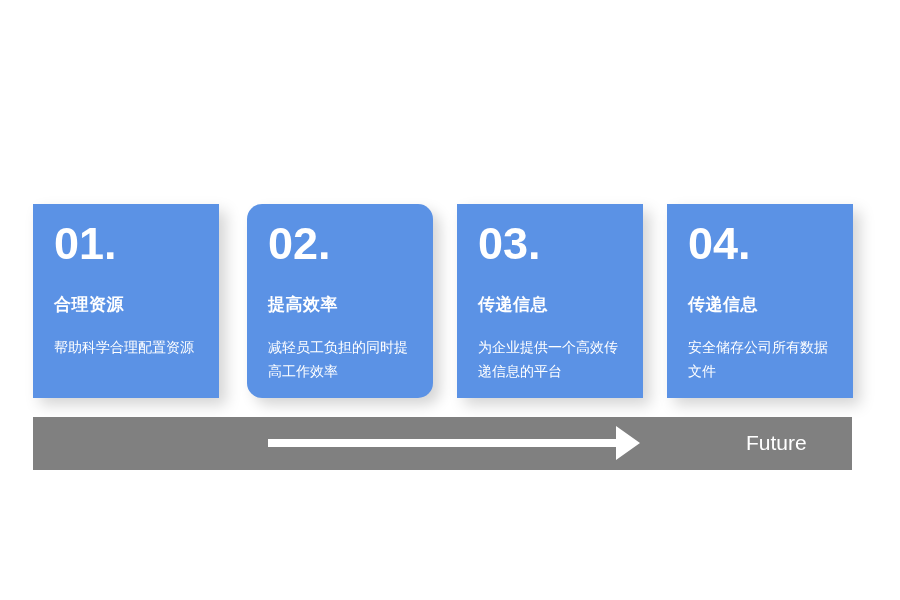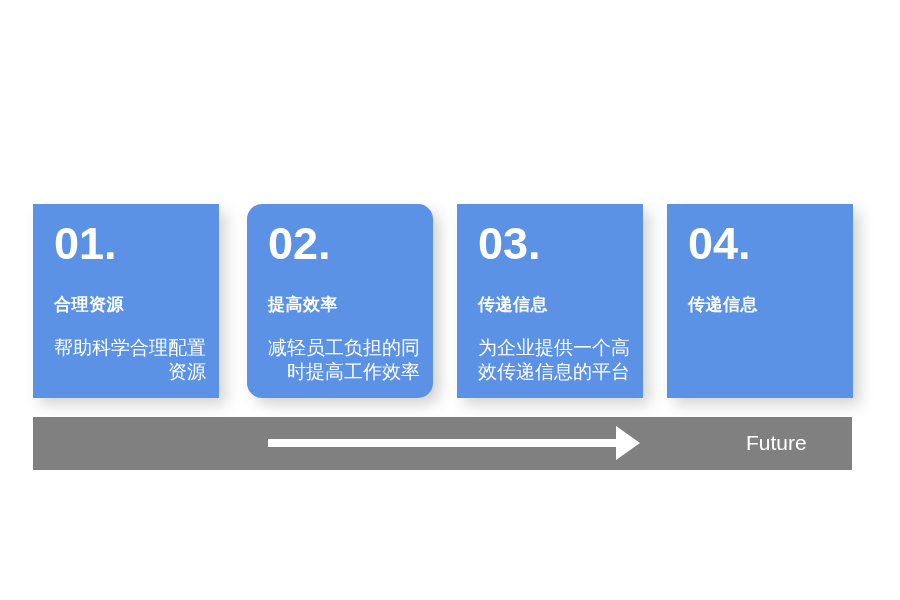--- a/index.html
+++ b/index.html
@@ -69,27 +69,26 @@
     line-height: 22px;
     letter-spacing: 0.5px;
     font-family: "DejaVu Sans", "Liberation Sans", sans-serif;
   }
 
   .card-desc {
     position: absolute;
     left: 21px;
     top: 131px;
     width: 152px;
-    font-size: 19px;
+    font-size: 14px;
     font-weight: normal;
     color: #ffffff;
     line-height: 24px;
     letter-spacing: 0px;
     font-family: "DejaVu Sans", "Liberation Sans", sans-serif;
-    text-align: right;
   }
 
   
   #timeline {
     position: absolute;
     left: 33px;
     top: 417px;
     width: 819px;
     height: 53px;
     background: #808080;
@@ -185,20 +184,21 @@
 
     <div class="card c2">
       <div class="card-number">03.</div>
       <div class="card-title">传递信息</div>
       <div class="card-desc">为企业提供一个高效传递信息的平台</div>
     </div>
 
     <div class="card c3">
       <div class="card-number">04.</div>
       <div class="card-title">传递信息</div>
+      <div class="card-desc">安全储存公司所有数据文件</div>
     </div>
 
   </div>
 
   <div id="timeline">
     <div id="timeline-now">Now</div>
 
     <svg id="timeline-arrow" viewBox="0 0 372 34" xmlns="http://www.w3.org/2000/svg">
       <path d="M 0 13 L 348 13 L 348 0 L 372 17 L 348 34 L 348 21 L 0 21 Z" fill="#ffffff"></path>
     </svg>

